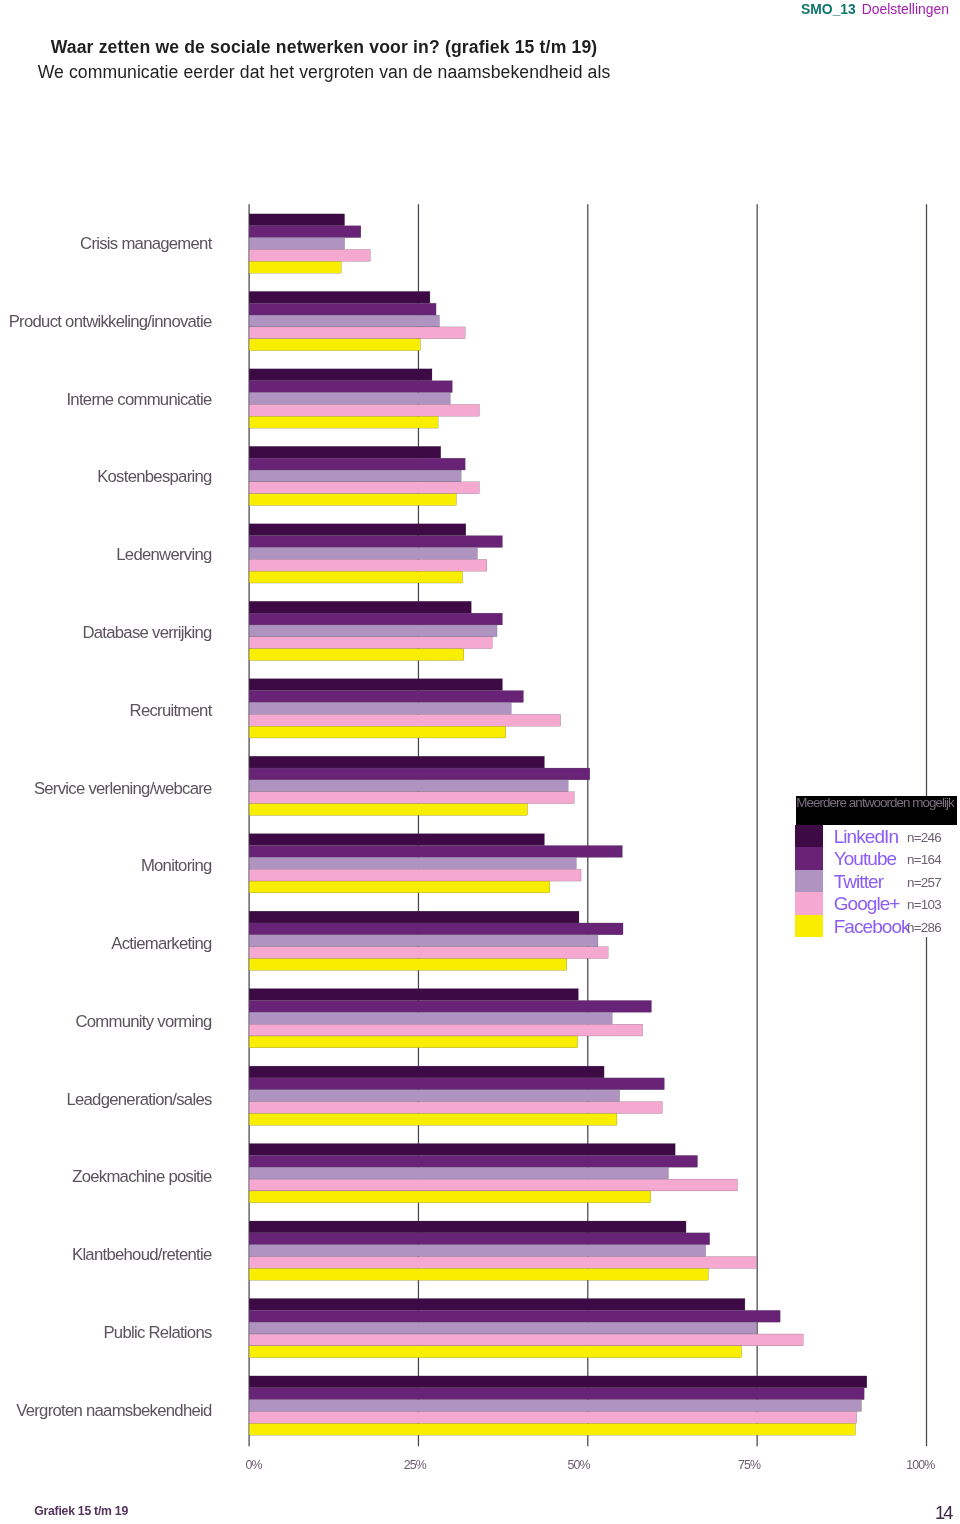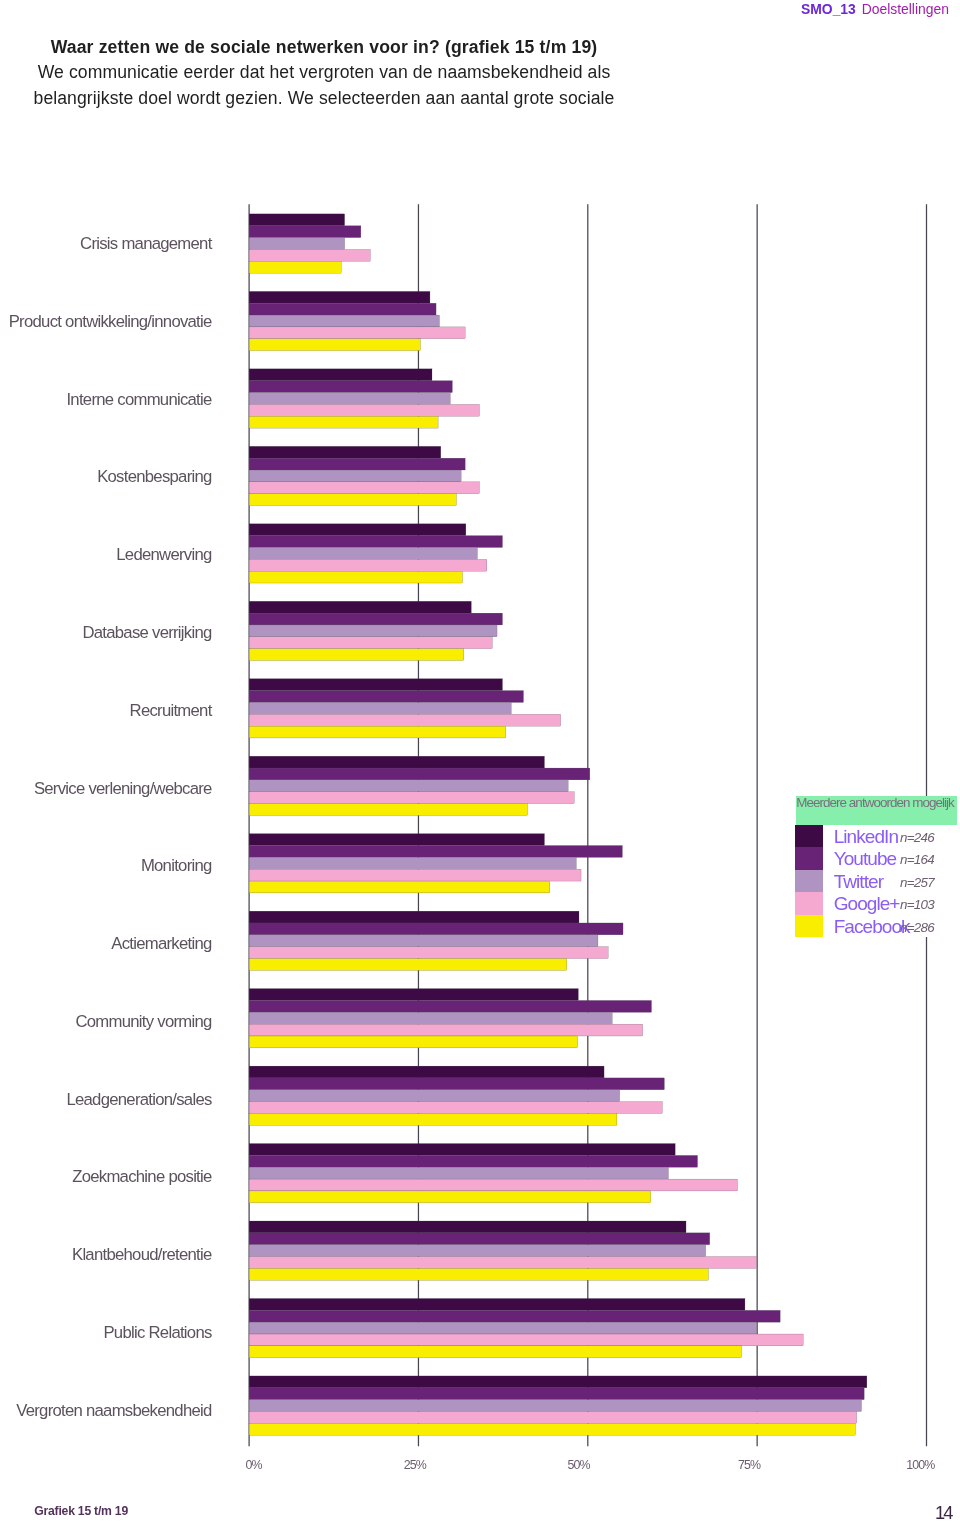--- a/index.html
+++ b/index.html
@@ -4,69 +4,68 @@
 <title>SMO_13 Doelstellingen</title>
 <style>
   html,body{margin:0;padding:0;}
   body{width:960px;height:1524px;background:#ffffff;
        font-family:"Liberation Sans",sans-serif;position:relative;overflow:hidden;
        -webkit-font-smoothing:antialiased;}
   .page{position:absolute;left:0;top:0;width:960px;height:1524px;}
 
   
   .runhead{position:absolute;left:801px;top:0.6px;font-size:13.9px;white-space:nowrap;line-height:17px;}
-  .runhead .code{font-weight:bold;color:#6d28d9;}
+  .runhead .code{font-weight:bold;color:#0f766e;}
   .runhead .sub{color:#a21caf;margin-left:2px;}
 
   
   .intro{position:absolute;left:14px;top:34.6px;width:620px;
          font-size:17.6px;line-height:25.45px;color:#1f1f1f;text-align:center;
          letter-spacing:0.085px;}
   .intro .lead{font-weight:bold;letter-spacing:0.15px;}
   .intro .iline{white-space:nowrap;}
 
   
   .chartwrap{position:absolute;left:0;top:0;width:960px;height:1180px;}
   svg.chart{position:absolute;left:0;top:0;}
   .catlabel{font-family:"Liberation Sans",sans-serif;font-size:16.7px;fill:#5c525e;text-anchor:end;letter-spacing:-0.72px;}
   .ticklabel{font-family:"Liberation Sans",sans-serif;font-size:12.4px;fill:#6b5c6e;text-anchor:middle;letter-spacing:-0.85px;}
 
   
   .legend{position:absolute;left:795px;top:825px;width:168px;background:#ffffff;}
   .legend .note{position:absolute;left:1.3px;top:-29.0px;white-space:nowrap;
                 font-size:13.4px;letter-spacing:-0.94px;color:#7b6e7e;line-height:14px;
-                background:#86efac;padding:0px 3px 15.1px 0;}
+                background:#000000;padding:0px 3px 15.1px 0;}
   .legend-rows{position:relative;height:112px;}
   .legend-row{position:absolute;left:0;width:168px;height:22.38px;}
   .legend-sw{position:absolute;left:0;top:0;width:27.8px;height:22.38px;}
   .legend-name{position:absolute;left:38.7px;top:1px;font-size:19px;letter-spacing:-0.94px;
                color:#8b5cf6;white-space:nowrap;line-height:22.38px;}
-  .legend-n{position:absolute;left:105px;top:2.1px;font-size:13.4px;letter-spacing:-0.75px;
-            color:#6e6070;white-space:nowrap;line-height:22.38px;font-style:italic;}
+  .legend-n{position:absolute;left:112px;top:2.1px;font-size:13.4px;letter-spacing:-0.75px;
+            color:#6e6070;white-space:nowrap;line-height:22.38px;}
 
   
   .footer-caption{position:absolute;left:10.3px;top:1504.2px;font-size:12.2px;font-weight:bold;
                   color:#54325c;letter-spacing:-0.23px;line-height:14px;margin-left:24px;}
   .footer-page{position:absolute;left:935.1px;top:1502.2px;font-size:18.3px;color:#3b2742;
                letter-spacing:-1.9px;line-height:21px;}
 </style>
 </head>
 <body>
 
 <div class="page">
 
   <div class="runhead">
     <span class="code">SMO_13</span>
     <span class="sub">Doelstellingen</span>
   </div>
 
   <div class="intro">
     <div class="lead">Waar zetten we de sociale netwerken voor in? (grafiek 15 t/m 19)</div>
     <div class="iline">We communicatie eerder dat het vergroten van de naamsbekendheid als</div>
-    <div class="iline">belangrijkste doel wordt gezien. We selecteerden aan aantal grote sociale</div>
   </div>
 
   <div class="chartwrap">
     <svg class="chart" id="chart-svg" width="960" height="1524" viewBox="0 0 960 1524">
         <line x1="249.10" y1="204.3" x2="249.10" y2="1446.3" stroke="#4a4450" stroke-width="1.25"></line>
         <line x1="418.45" y1="204.3" x2="418.45" y2="1446.3" stroke="#4a4450" stroke-width="1.25"></line>
         <line x1="587.80" y1="204.3" x2="587.80" y2="1446.3" stroke="#4a4450" stroke-width="1.25"></line>
         <line x1="757.15" y1="204.3" x2="757.15" y2="1446.3" stroke="#4a4450" stroke-width="1.25"></line>
         <line x1="926.50" y1="204.3" x2="926.50" y2="1446.3" stroke="#4a4450" stroke-width="1.25"></line>
         <g>

